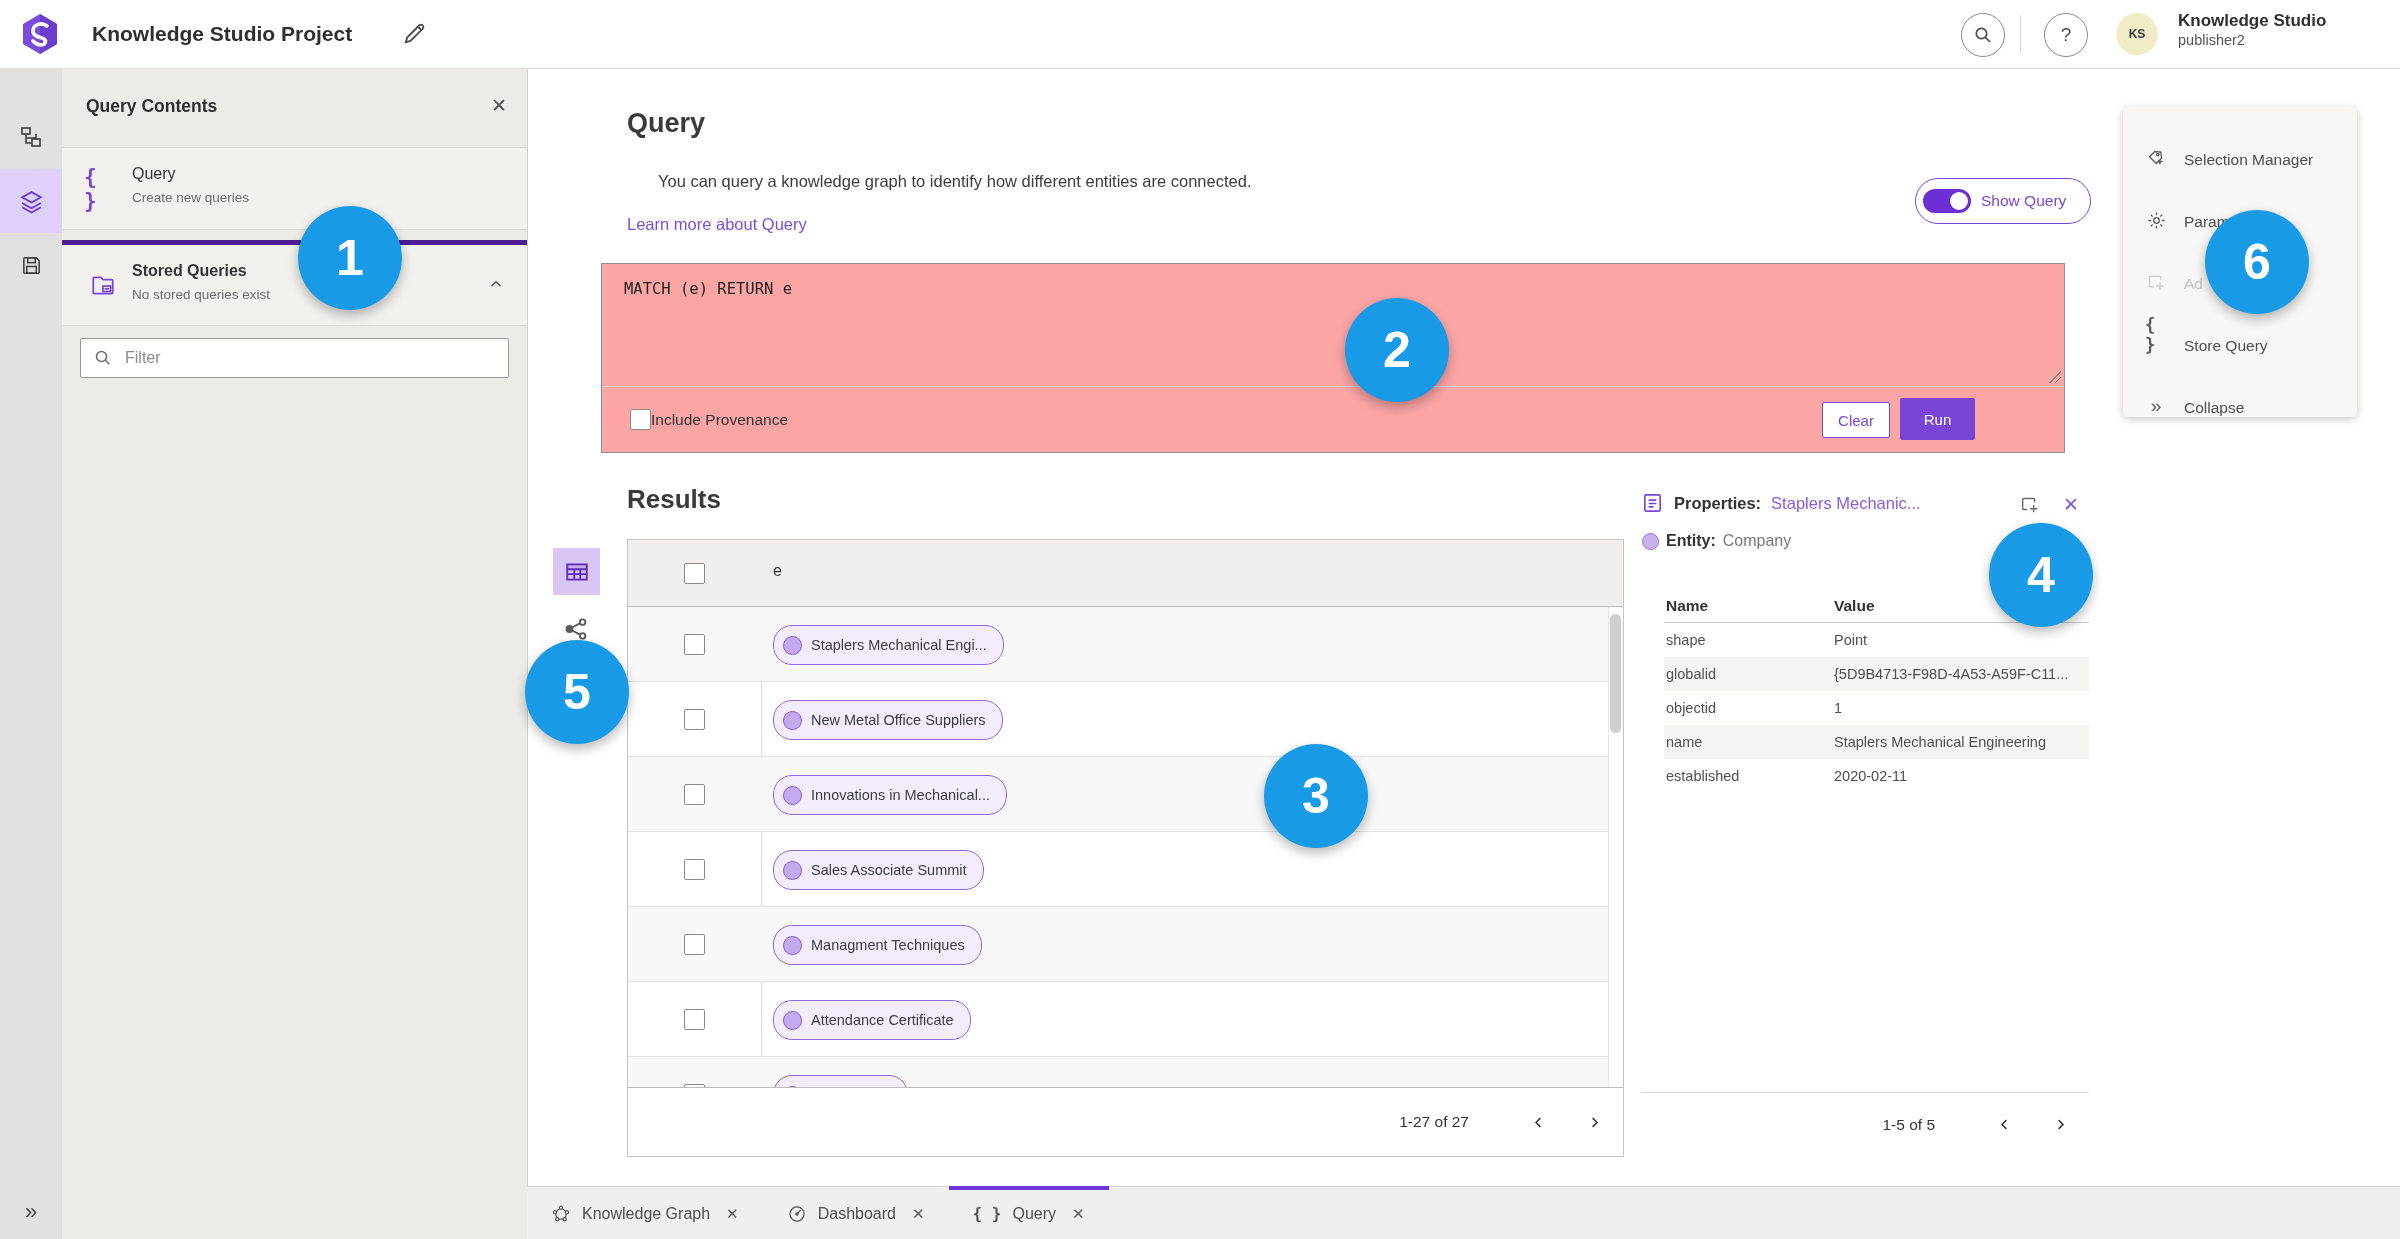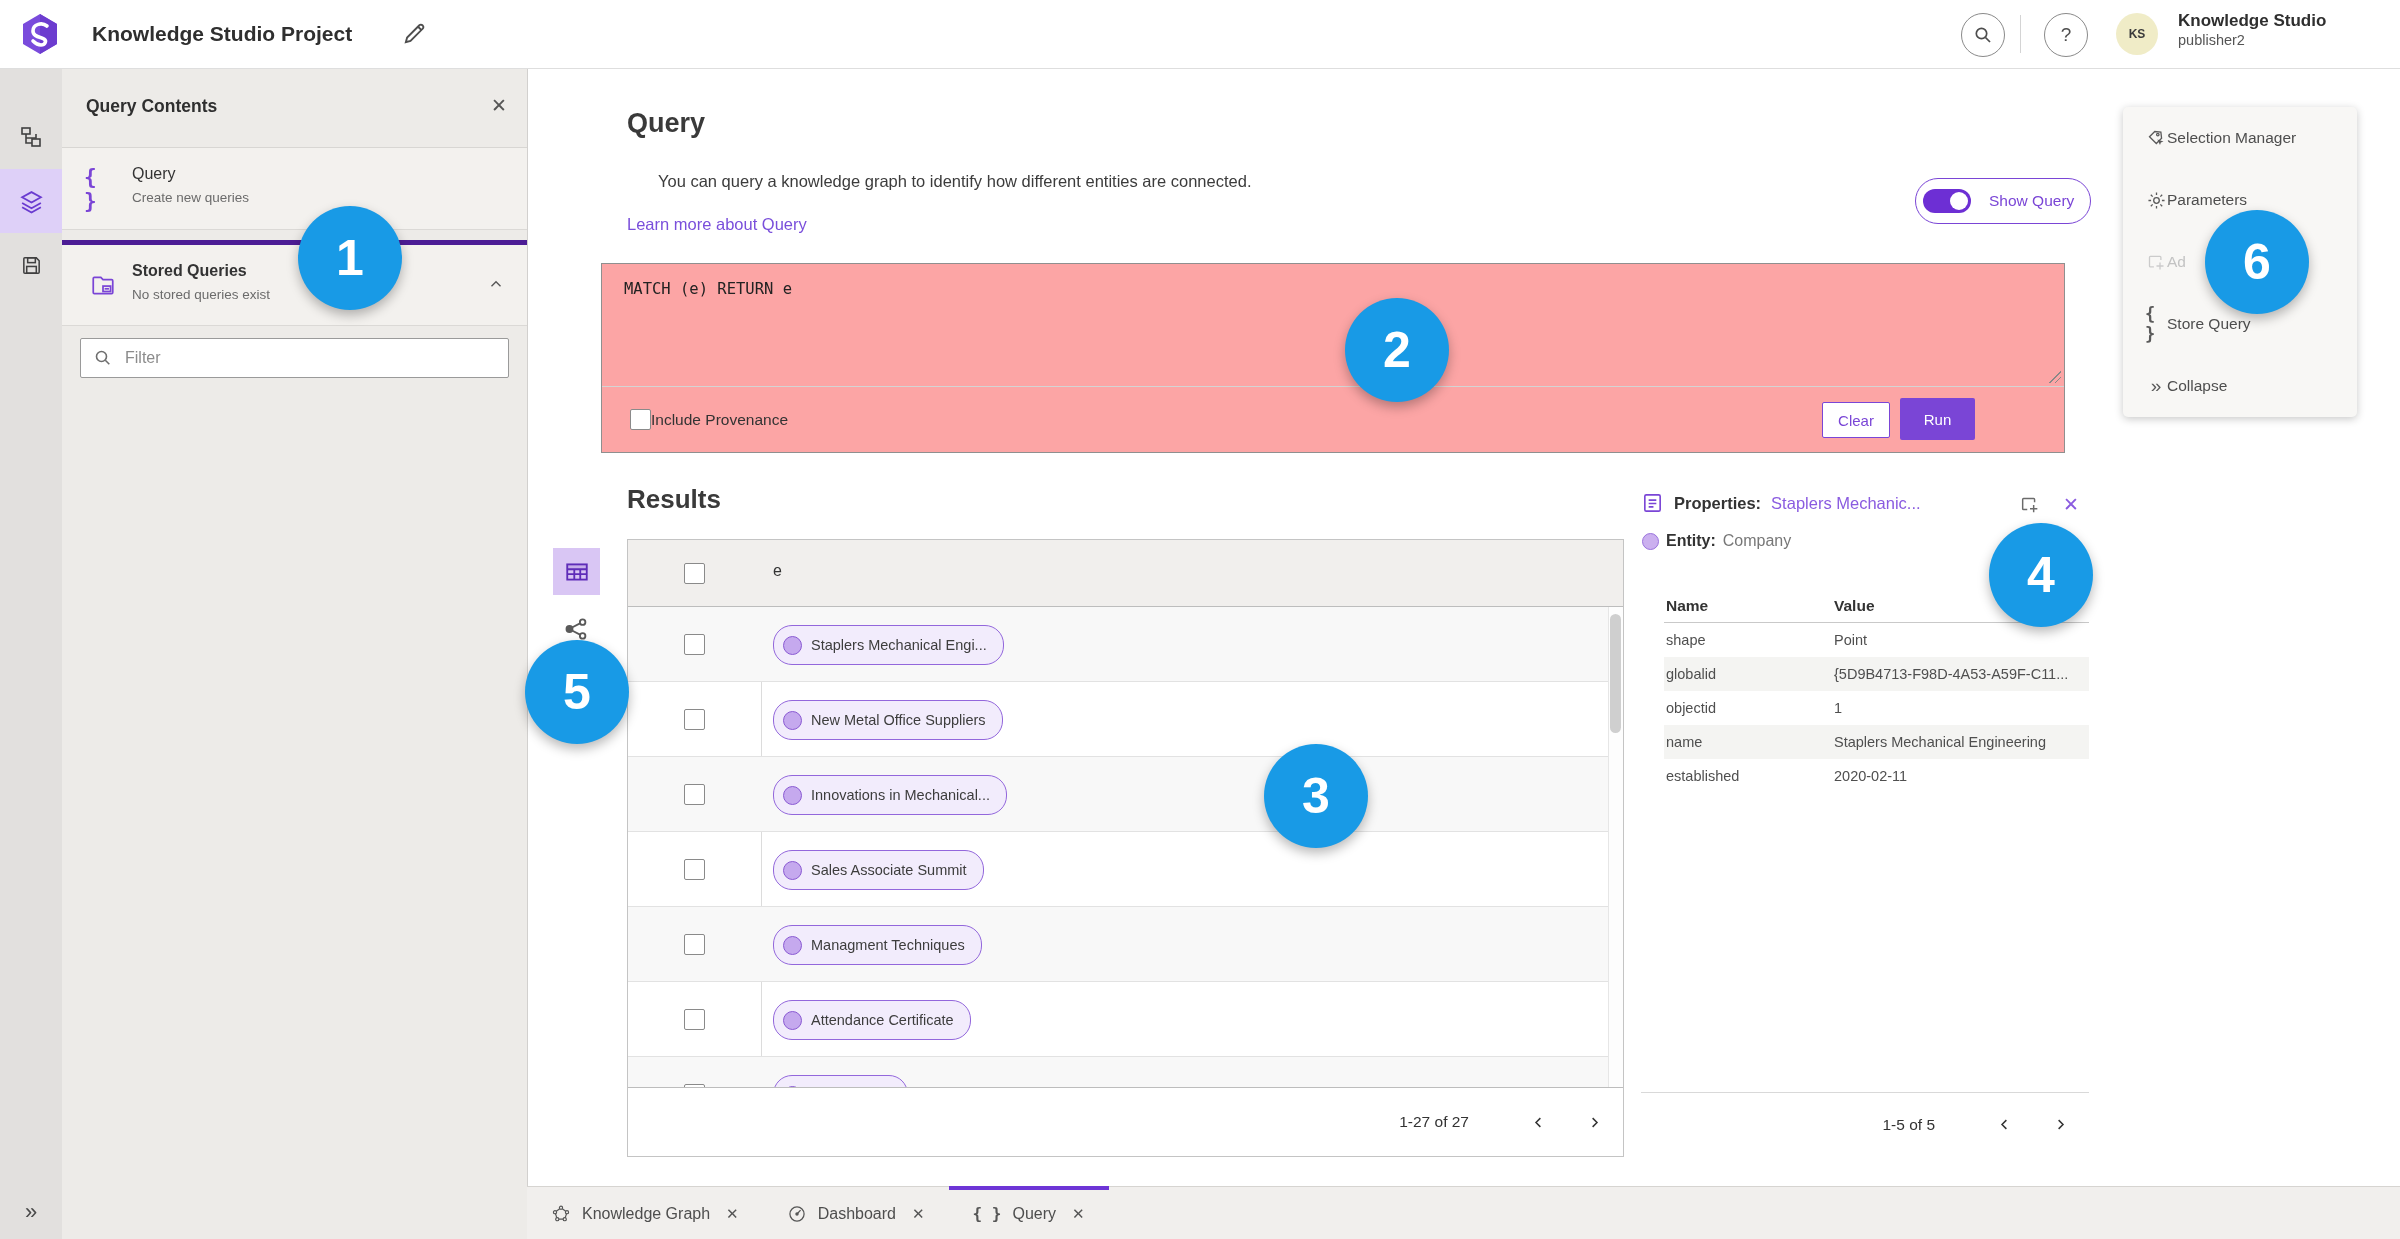--- a/index.html
+++ b/index.html
@@ -45,21 +45,21 @@
                 font-family:"Liberation Sans",sans-serif;font-size:16px;color:#333;}
   .filter-input::placeholder{color:#8b8b8b;}
   
   .page-title{position:absolute;left:627px;top:108px;font-size:27px;font-weight:700;color:#3a3a3a;}
   .page-desc{position:absolute;left:658px;top:172px;font-size:16.5px;color:#3c3c3c;text-align:center;}
   .learn-link{position:absolute;left:627px;top:215px;font-size:16.5px;color:#7a4fdb;cursor:pointer;}
   .toggle-pill{position:absolute;left:1915px;top:178px;width:174px;height:44px;border:1.5px solid #7a45d6;border-radius:23px;
                display:flex;align-items:center;background:#fff;cursor:pointer;}
   .toggle-track{margin-left:7px;width:48px;height:24px;border-radius:13px;background:#6d2fd4;position:relative;}
   .toggle-knob{position:absolute;right:3px;top:3px;width:18px;height:18px;border-radius:50%;background:#fff;}
-  .toggle-label{margin-left:18px;font-size:15.5px;color:#7a45d6;}
+  .toggle-label{margin-left:10px;font-size:15.5px;color:#7a45d6;}
   .query-card{position:absolute;left:601px;top:263px;width:1462px;height:188px;border:1px solid #8f8f8f;background:#fca5a5;}
   .query-editor{position:relative;height:122px;border-bottom:1px solid #d4d4d4;}
   .query-text{position:absolute;left:0;top:0;width:1440px;height:100px;border:0;outline:0;resize:none;padding:16px 0 0 22px;
               font-family:"DejaVu Sans Mono",monospace;font-size:15.5px;color:#222;background:transparent;}
   .resize-glyph{position:absolute;right:3px;bottom:3px;width:12px;height:12px;
        background:linear-gradient(135deg,transparent 50%,#888 50%,#888 57%,transparent 57%,transparent 72%,#888 72%,#888 79%,transparent 79%);}
   .card-footer{position:relative;height:65px;}
   .cbx{display:inline-block;width:19px;height:19px;border:1px solid #8a8a8a;background:#fff;border-radius:2px;cursor:pointer;}
   .prov{position:absolute;left:28px;top:22px;display:flex;align-items:center;font-size:15.5px;color:#333;}
   .btn-clear{position:absolute;right:174px;top:15px;width:66px;height:34px;border:1px solid #7a45d6;background:#fff;color:#7a45d6;
@@ -104,21 +104,21 @@
   .prow{display:flex;height:34px;align-items:center;font-size:14.5px;color:#4f4f4f;}
   .prow.h{height:32px;font-size:15.5px;font-weight:700;color:#333;border-bottom:1px solid #c9c9c9;}
   .prow:nth-child(odd):not(.h){background:#f4f4f2;}
   .pcol-n{width:168px;padding-left:2px;}
   .pcol-v{flex:1;white-space:nowrap;overflow:hidden;}
   .props-footer{position:absolute;left:0;top:600px;width:448px;height:63px;border-top:1px solid #d9d9d9;
                 display:flex;align-items:center;justify-content:flex-end;}
   
   .rmenu{position:absolute;left:2123px;top:107px;width:234px;height:310px;background:#f8f7f5;border-radius:5px;
          box-shadow:0 2px 8px rgba(0,0,0,.22);z-index:6;}
-  .rmenu-item{height:62px;display:flex;align-items:center;padding-left:22px;font-size:15.5px;color:#4e4e4e;cursor:pointer;}
+  .rmenu-item{height:62px;display:flex;align-items:flex-end;padding-left:22px;gap:17px;font-size:15.5px;color:#4e4e4e;cursor:pointer;}
   .rmenu-item .ric{width:22px;display:flex;justify-content:center;color:#5a5a5a;}
   .rmenu-item.disabled{color:#c3c3c3;cursor:default;}
   .rmenu-item.disabled .ric{color:#cbcbcb;}
   .rmenu-braces{font-family:"DejaVu Sans Mono",monospace;font-size:17px;font-weight:700;}
   .rmenu-collapse{font-size:19px;}
   
   .tabbar{position:absolute;left:527px;top:1186px;width:1873px;height:53px;background:#f1efed;border-top:1px solid #d6d4d1;
           display:flex;align-items:stretch;z-index:5;}
   .tab{position:relative;display:flex;align-items:center;gap:11px;padding:0 24px;font-size:16px;color:#4e4e4e;cursor:pointer;}
   .tab .tic{color:#555;}

